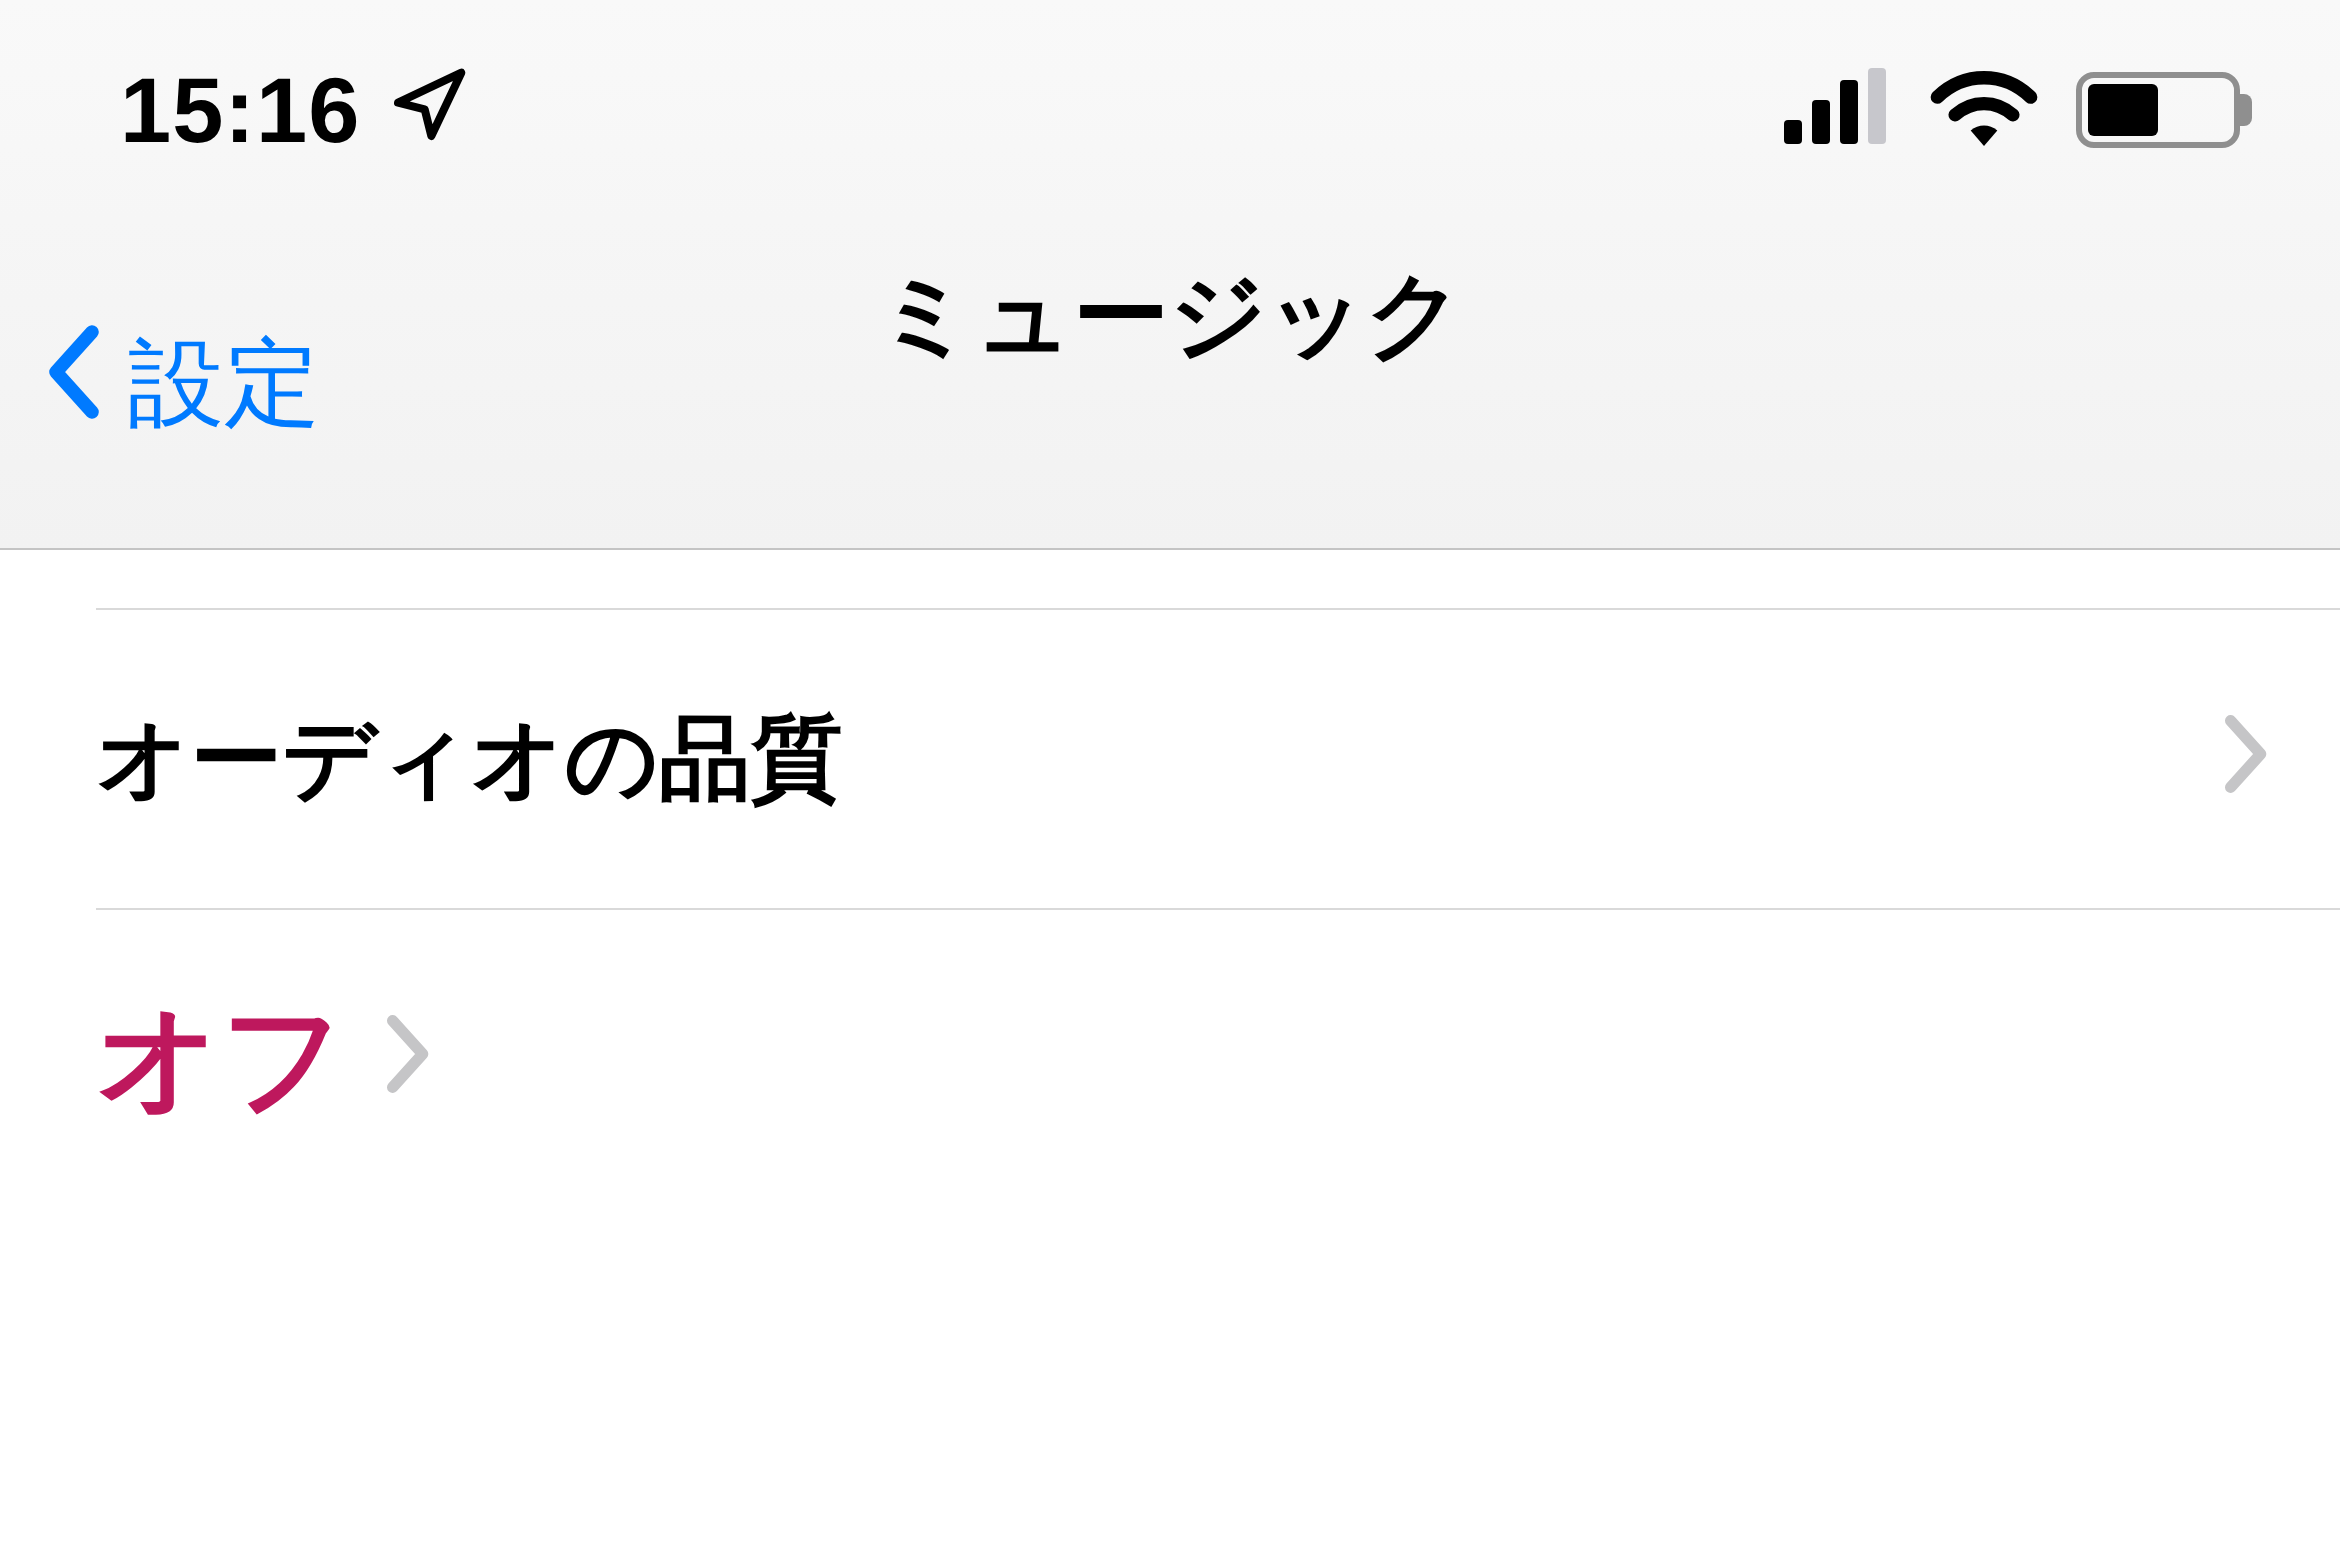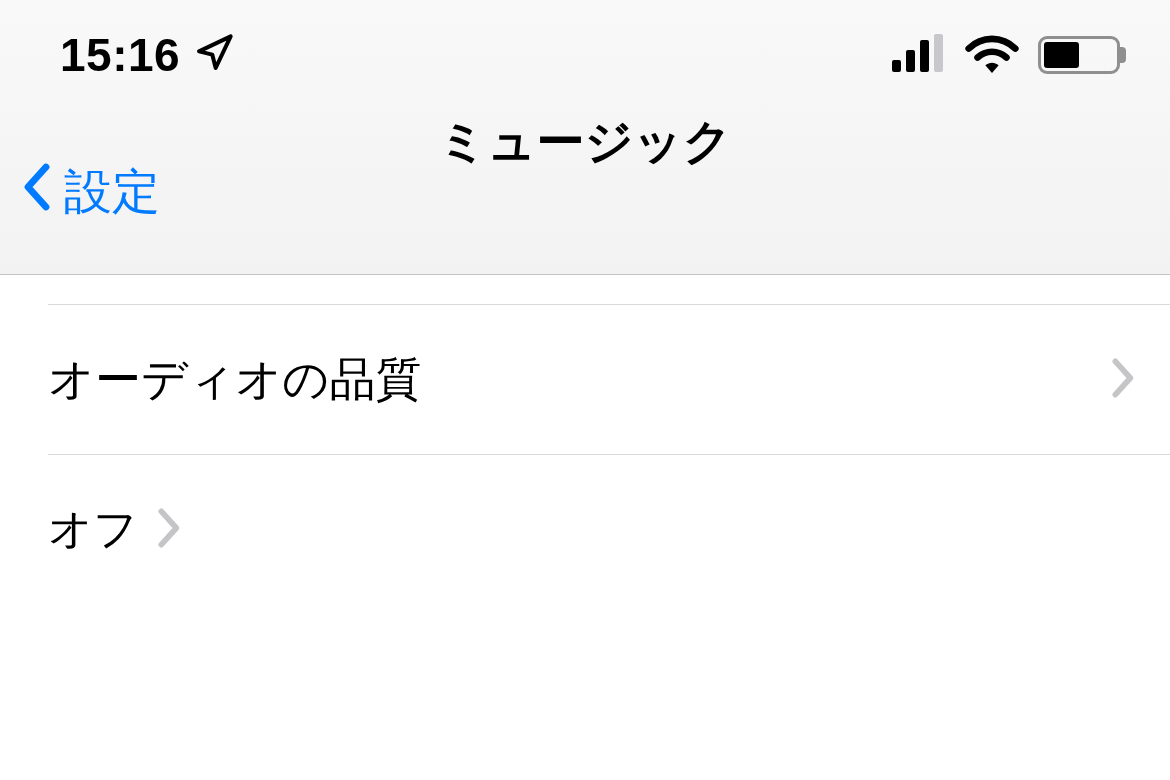--- a/index.html
+++ b/index.html
@@ -16,29 +16,29 @@
 
     
     .battery { position: relative; width: 82px; height: 38px; border: 3px solid #8f8f8f; border-radius: 9px; display: inline-block; }
     .battery::after { content: ""; position: absolute; right: -9px; top: 50%; transform: translateY(-50%); width: 6px; height: 16px; background: #8f8f8f; border-top-right-radius: 4px; border-bottom-right-radius: 4px; }
     .battery .level { position: absolute; top: 3px; left: 3px; bottom: 3px; width: 46%; background: #000; border-radius: 3px; }
 
     
     .nav-bar { height: 165px; background: linear-gradient(#f6f6f6, #f2f2f2); border-bottom: 1px solid #c4c4c4; position: relative; display: flex; align-items: flex-start; }
     .back-btn { position: absolute; left: 22px; top: 50%; transform: translateY(-50%); display: flex; align-items: center; gap: 14px; color: #007aff; font-size: 48px; background: none; border: none; cursor: pointer; }
     .chev-left { width: 28px; height: 48px; }
-    .nav-title { margin: 0 auto; font-size: 48px; font-weight: 600; color: #000; }
+    .nav-title { margin: 16px auto; font-size: 48px; font-weight: 600; color: #000; }
 
     
     .list { background: #fff; }
     .row-spacer { height: 30px; border-bottom: 1px solid #d9d9d9; margin-left: 48px; }
-    .row { display: flex; align-items: center; height: 150px; padding: 0 36px 0 48px; border-bottom: 1px solid #d9d9d9; }
+    .row { display: flex; align-items: center; height: 150px; padding: 0 36px 0 48px; border-bottom: 1px solid #d9d9d9; font-weight: bold; }
     .row.last { border-bottom: 1px solid #d9d9d9; }
     .row-label { font-size: 46px; color: #000; flex: 1; }
-    .row-detail { font-size: 44px; color: #000000; margin-right: 18px; }
+    .row-detail { font-size: 61px; color: #be185d; margin-right: 18px; }
     .chev-right { width: 24px; height: 40px; }
 
     
     .toggle { position: relative; width: 140px; height: 84px; border-radius: 42px; background: #4cd964; cursor: pointer; }
     .toggle .knob { position: absolute; top: 4px; right: 5px; width: 76px; height: 76px; border-radius: 50%; background: #fff; box-shadow: 0 2px 5px rgba(0,0,0,0.25); }
 
     
     .row + .row::before { content: ""; }
 
     .row-container .row { margin-left: 48px; padding-left: 0; }

